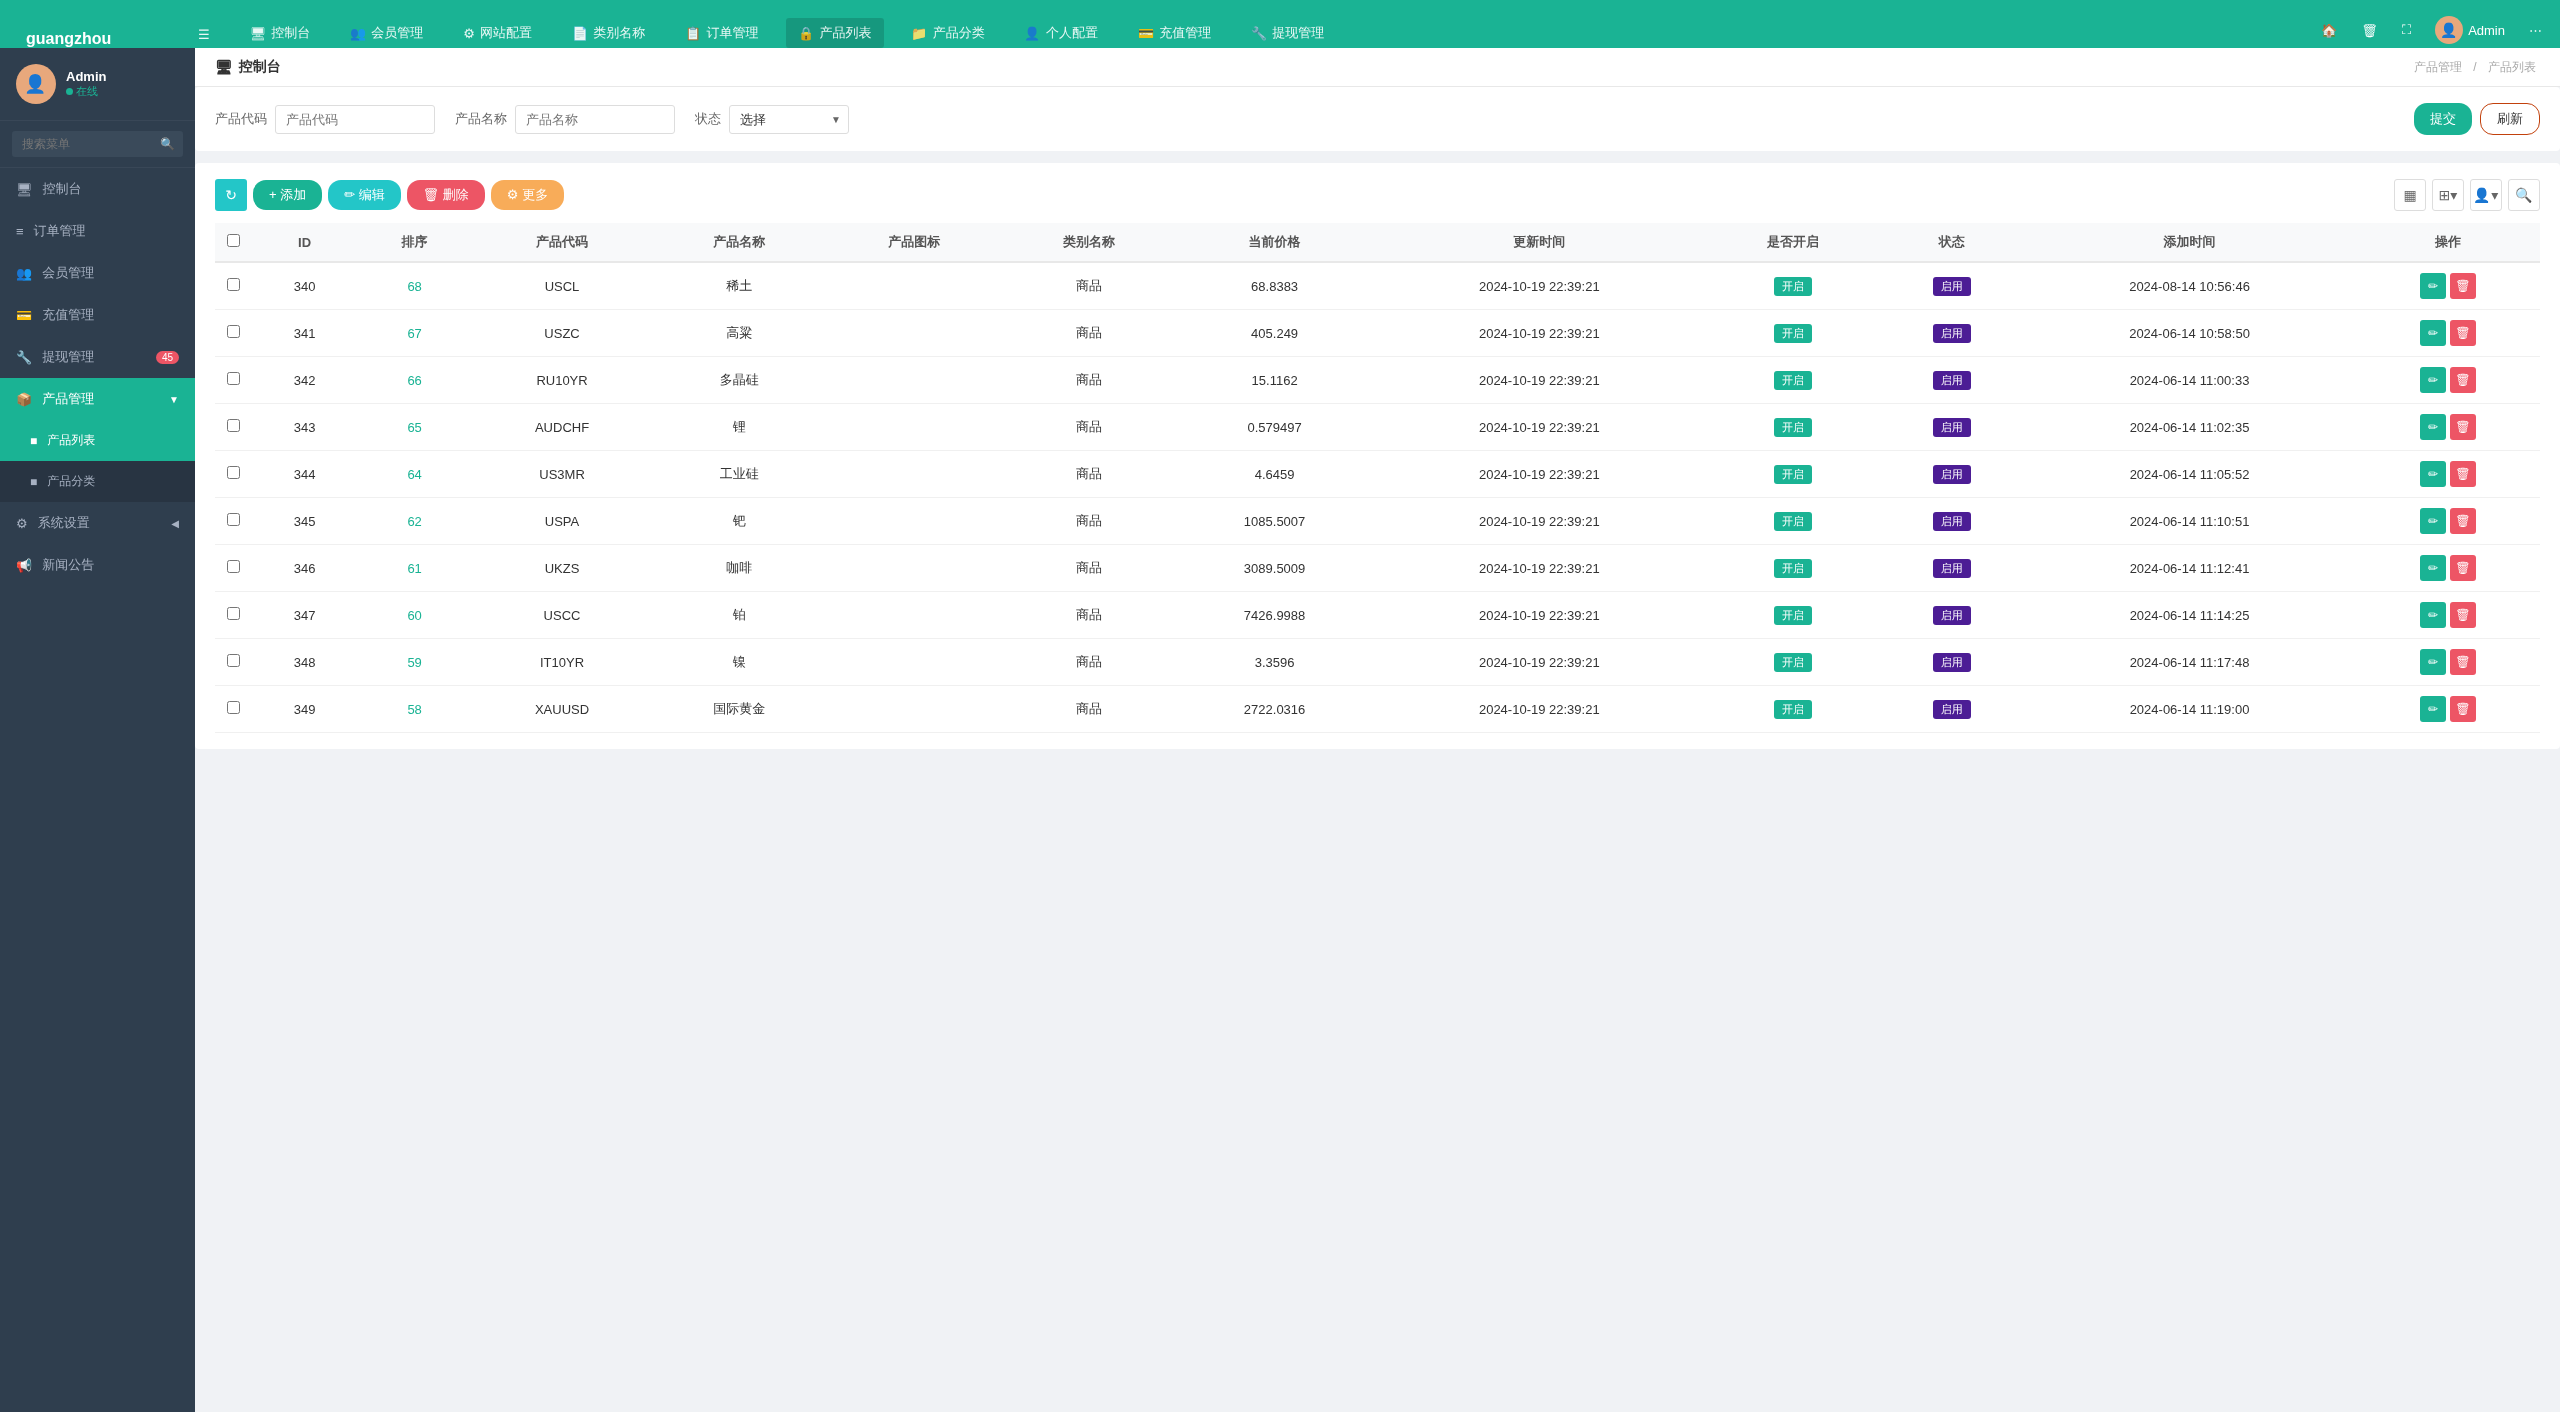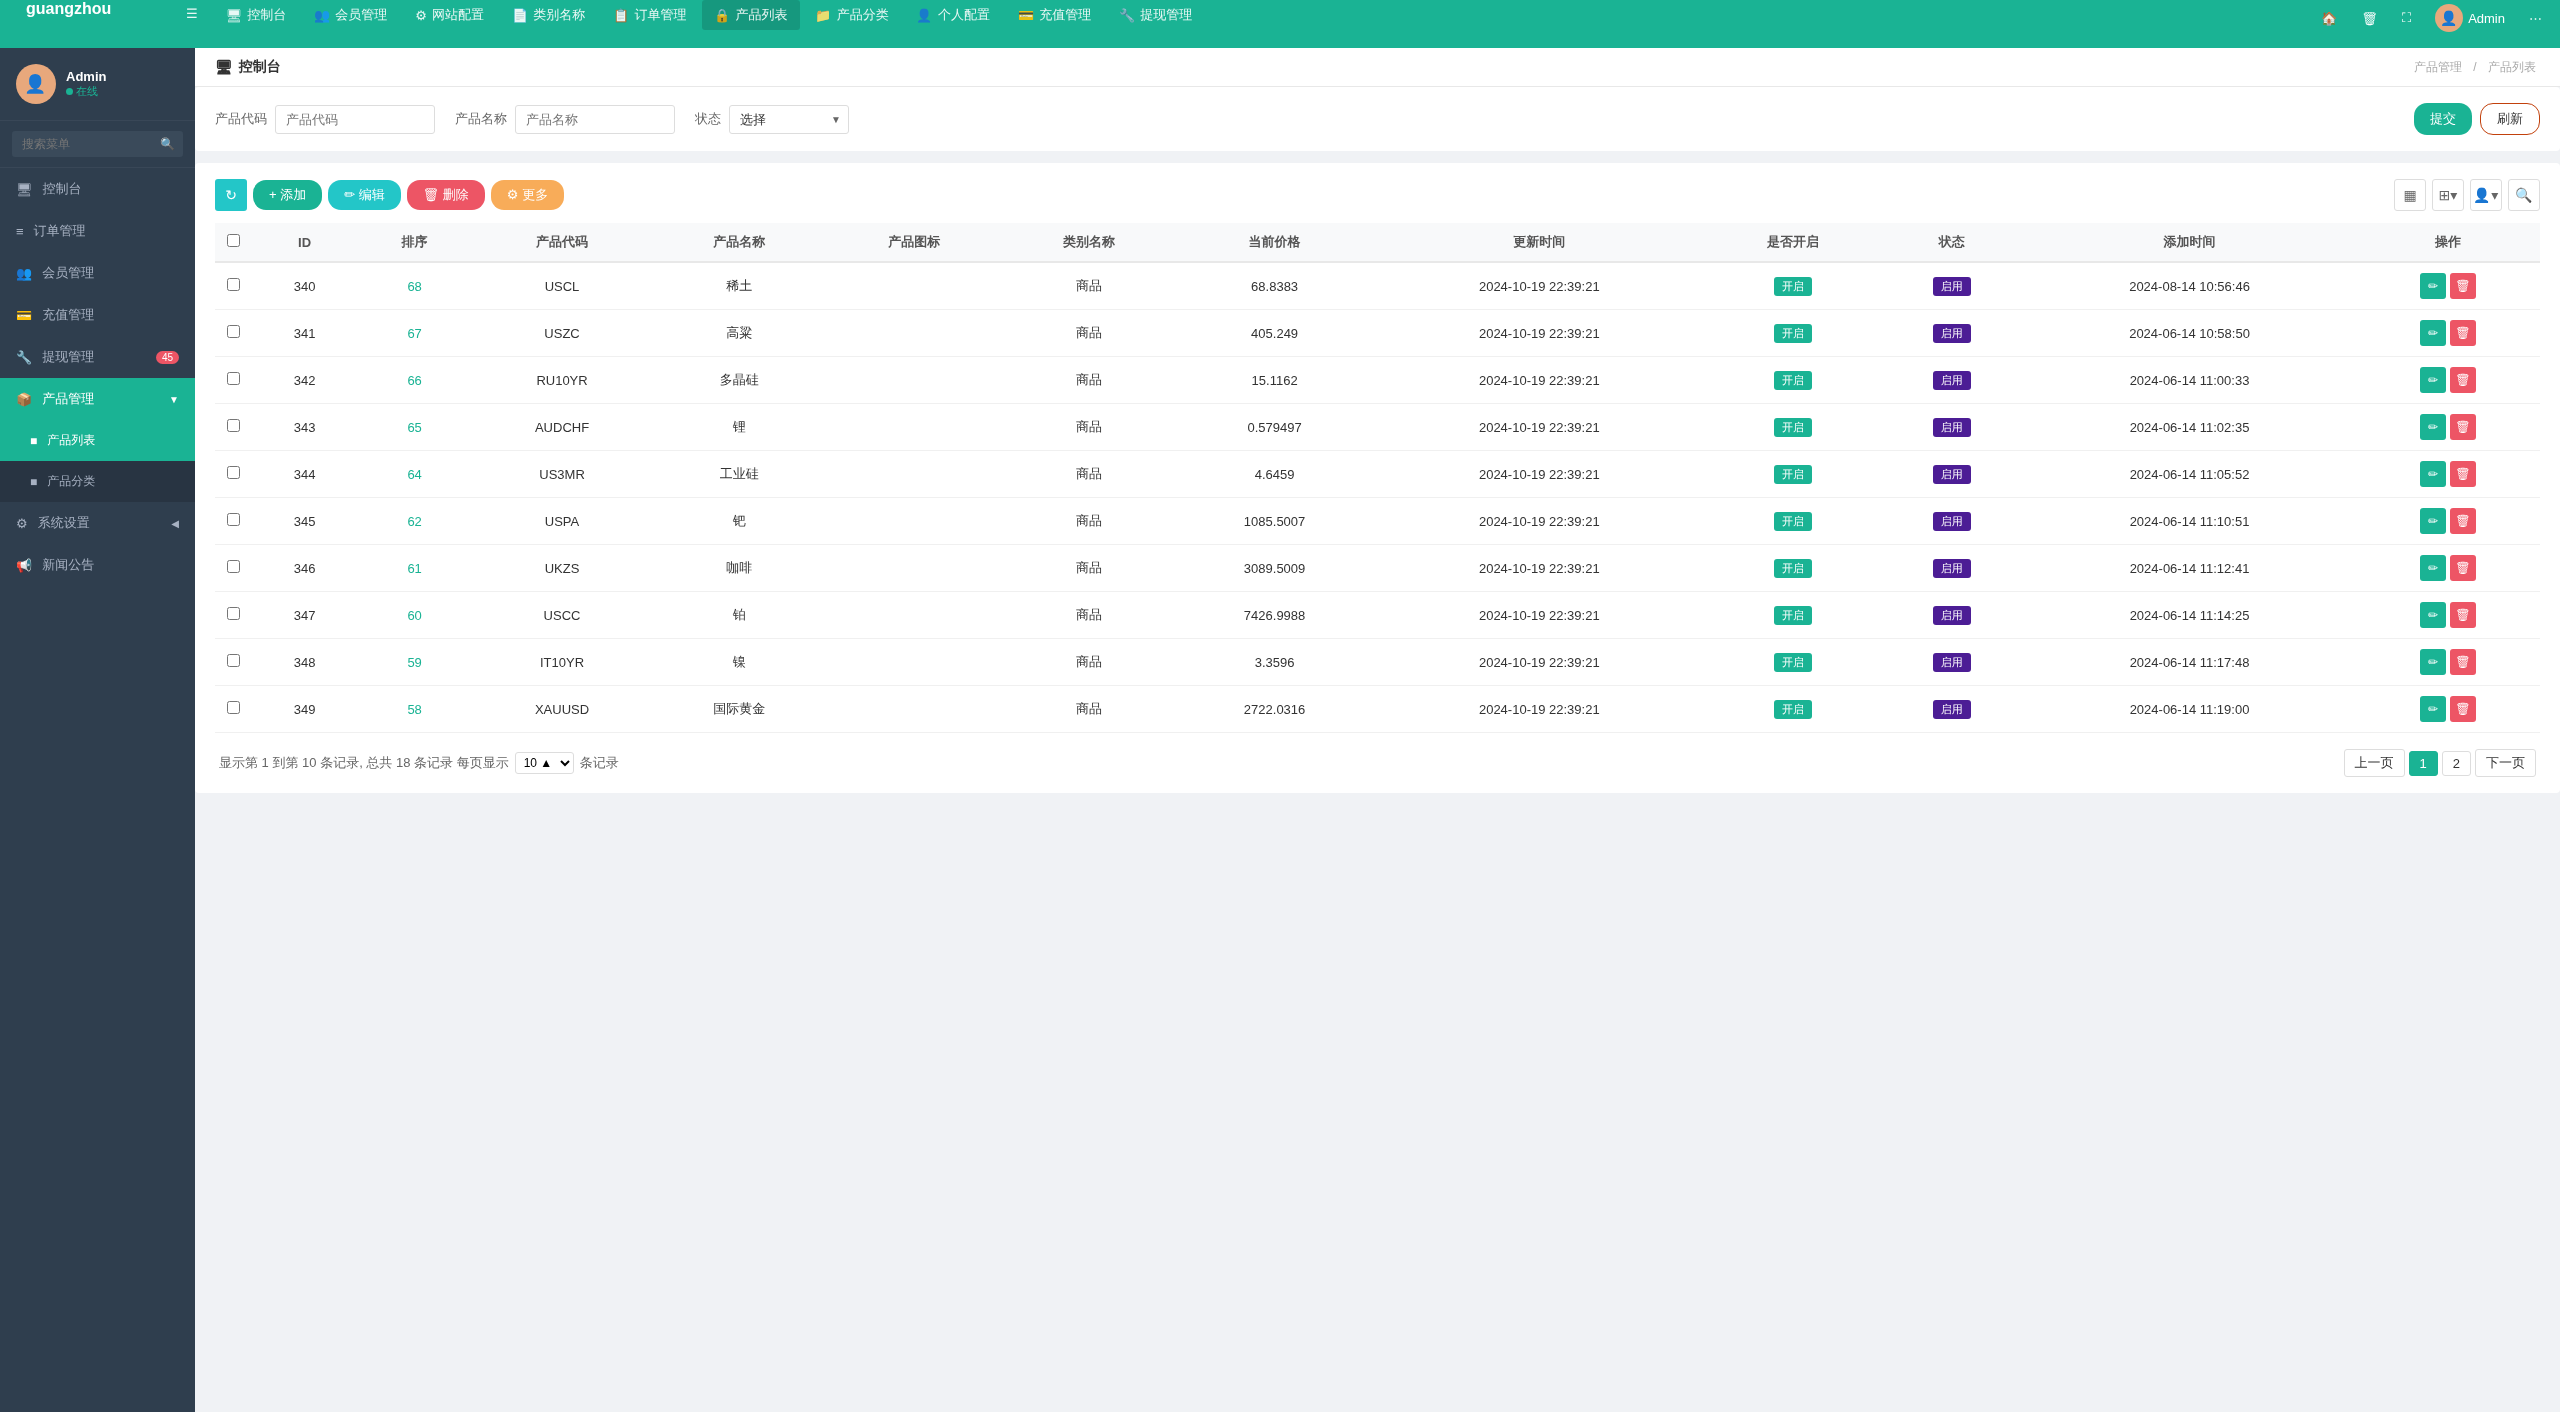--- a/index.html
+++ b/index.html
@@ -4,24 +4,24 @@
   <style>
     * { box-sizing: border-box; margin: 0; padding: 0; }
     body { font-family: "Microsoft YaHei", "PingFang SC", sans-serif; font-size: 13px; background: #f0f2f5; display: flex; flex-direction: column; height: 100vh; overflow: hidden; }
 
     
     .top-nav {
       background: #1ab394;
       color: white;
       height: 48px;
       display: flex;
-      align-items: flex-start;
+      align-items: flex-end;
       padding: 0 10px;
       flex-shrink: 0;
-      gap: 4px;
+      gap: 16px;
     }
     .top-nav-brand {
       font-size: 16px;
       font-weight: bold;
       color: white;
       padding: 0 16px;
       min-width: 160px;
     }
     .top-nav-item {
       color: rgba(255,255,255,0.9);
@@ -769,31 +769,16 @@
       <td>
         <div class="action-btns">
           <button class="action-btn action-btn-edit">✏</button>
           <button class="action-btn action-btn-delete">🗑</button>
         </div>
       </td>
     </tr>
             </tbody>
         </table>
 
-        <div class="pagination-bar">
-          <div class="pagination-info">
-            <span>显示第 1 到第 10 条记录, 总共 18 条记录 每页显示</span>
-            <select class="per-page-select">
-              <option>10 ▲</option>
-            </select>
-            <span>条记录</span>
-          </div>
-          <div class="pagination-btns">
-            <button class="page-btn">上一页</button>
-            <button class="page-btn active">1</button>
-            <button class="page-btn">2</button>
-            <button class="page-btn">下一页</button>
-          </div>
-        </div>
       </div>
     </div>
   </div>
 </div>
 
 </body></html>

